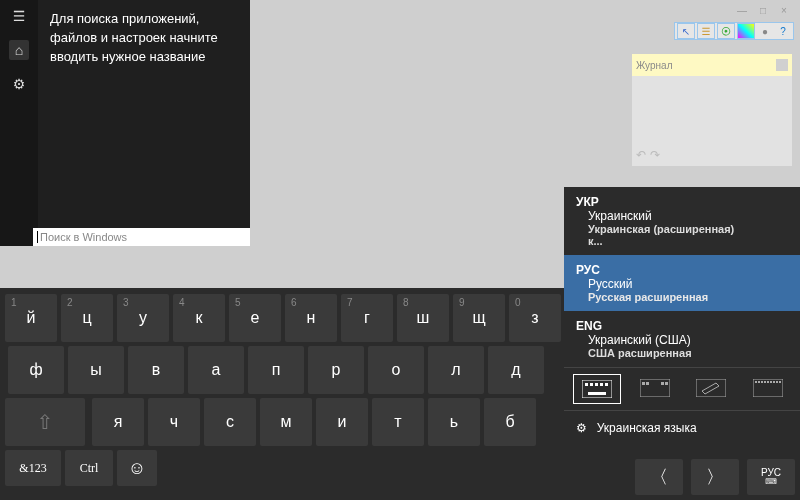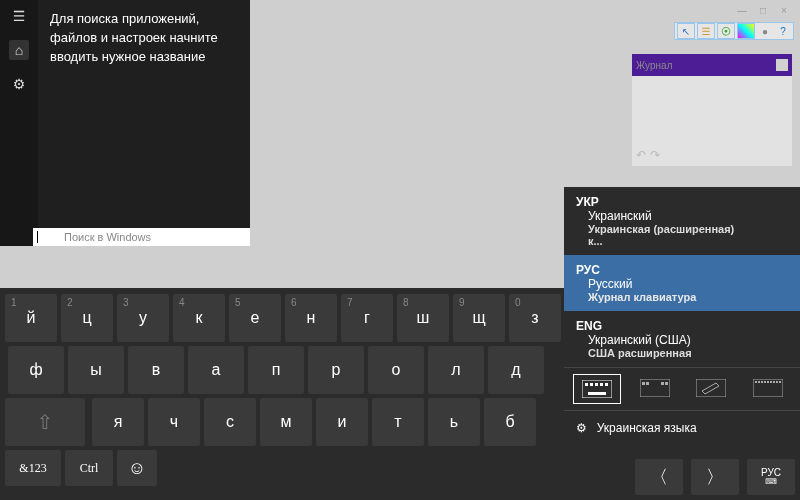--- a/index.html
+++ b/index.html
@@ -1,29 +1,29 @@
 <!DOCTYPE html>
 <html><head>
 <meta charset="utf-8">
 <style>
 html,body{margin:0;padding:0;width:800px;height:500px;overflow:hidden;font-family:"Segoe UI",Arial,sans-serif;background:#cfcfcf;}
 .window-controls{position:absolute;top:3px;right:6px;display:flex;align-items:center;gap:1px;}
 .window-controls .wc{width:20px;height:14px;display:flex;align-items:center;justify-content:center;color:#999;font-size:10px;}
 .toolbar-icons{position:absolute;top:22px;right:6px;height:16px;background:#e6e6e6;border:1px solid #9ac6ec;display:flex;align-items:center;padding:0 2px;gap:2px;}
 .toolbar-icons .ti{width:16px;height:14px;border:1px solid #9ac6ec;display:flex;align-items:center;justify-content:center;font-size:10px;}
 .journal-panel{position:absolute;right:8px;top:54px;width:160px;height:112px;background:#e2e2e2;}
-.journal-head{height:18px;background:#4c1d95;color:#8a8a8a;font-size:10px;padding:2px 4px;display:flex;align-items:center;justify-content:space-between;}
+.journal-head{height:18px;background:#fef9c3;color:#8a8a8a;font-size:10px;padding:2px 4px;display:flex;align-items:center;justify-content:space-between;}
 .journal-x{width:12px;height:12px;background:#d0d0d0;}
 .journal-nav{position:absolute;bottom:4px;left:4px;display:flex;gap:4px;color:#bbb;font-size:12px;}
 .start-panel{position:absolute;left:0;top:0;width:250px;height:246px;background:#1f1f1f;display:flex;}
 .start-rail{width:38px;background:#171717;display:flex;flex-direction:column;align-items:center;padding-top:6px;gap:14px;color:#fff;}
 .start-rail .rail-ico{width:20px;height:20px;display:flex;align-items:center;justify-content:center;font-size:14px;color:#ddd;}
 .start-rail .sel{background:#333;border-radius:2px;}
 .start-msg{flex:1;padding:10px 12px;color:#fff;font-size:13px;line-height:1.45;}
-.search-box{position:absolute;left:33px;top:228px;width:217px;height:18px;background:#fff;display:flex;align-items:center;gap:24px;}
+.search-box{position:absolute;left:33px;top:228px;width:217px;height:18px;background:#fff;display:flex;align-items:center;}
 .search-box .caret{width:1px;height:12px;background:#000;margin-left:4px;}
 .search-box .ph{color:#888;font-size:11px;margin-left:2px;}
 .keyboard{position:absolute;left:0;bottom:0;width:800px;height:212px;background:#2b2b2b;}
 .key-row{display:flex;position:absolute;left:3px;}
 .key{background:#3a3a3a;color:#fff;margin:2px;border-radius:2px;display:flex;align-items:center;justify-content:center;font-size:16px;}
 .key.faded{color:#777;}
 .key .sup{position:absolute;top:3px;left:6px;font-size:10px;color:#888;}
 .key{position:relative;}
 .ime-panel{position:absolute;right:0;top:187px;width:236px;height:258px;background:#2b2b2b;color:#fff;z-index:30;font-size:12px;}
 .ime-item{padding:8px 12px;}
@@ -134,21 +134,21 @@
   </div>
 </div>
 
 <div class="ime-panel">
   <div class="ime-item">
     <span class="ime-code">УКР</span>
     <span class="ime-txt"><div class="t1">Украинский</div><div class="t2">Украинская (расширенная) к...</div></span>
   </div>
   <div class="ime-item sel">
     <span class="ime-code">РУС</span>
-    <span class="ime-txt"><div class="t1">Русский</div><div class="t2">Журнал клавиатура</div></span>
+    <span class="ime-txt"><div class="t1">Русский</div><div class="t2">Русская расширенная</div></span>
   </div>
   <div class="ime-item">
     <span class="ime-code">ENG</span>
     <span class="ime-txt"><div class="t1">Украинский (США)</div><div class="t2">США расширенная</div></span>
   </div>
   <div class="ime-icons">
     <div class="ico sel">
         <svg width="30" height="18">
           <rect x="0" y="0" width="30" height="18" fill="none" stroke="#fff"></rect>
           <rect x="3" y="3" width="3" height="3" fill="#fff"></rect>

